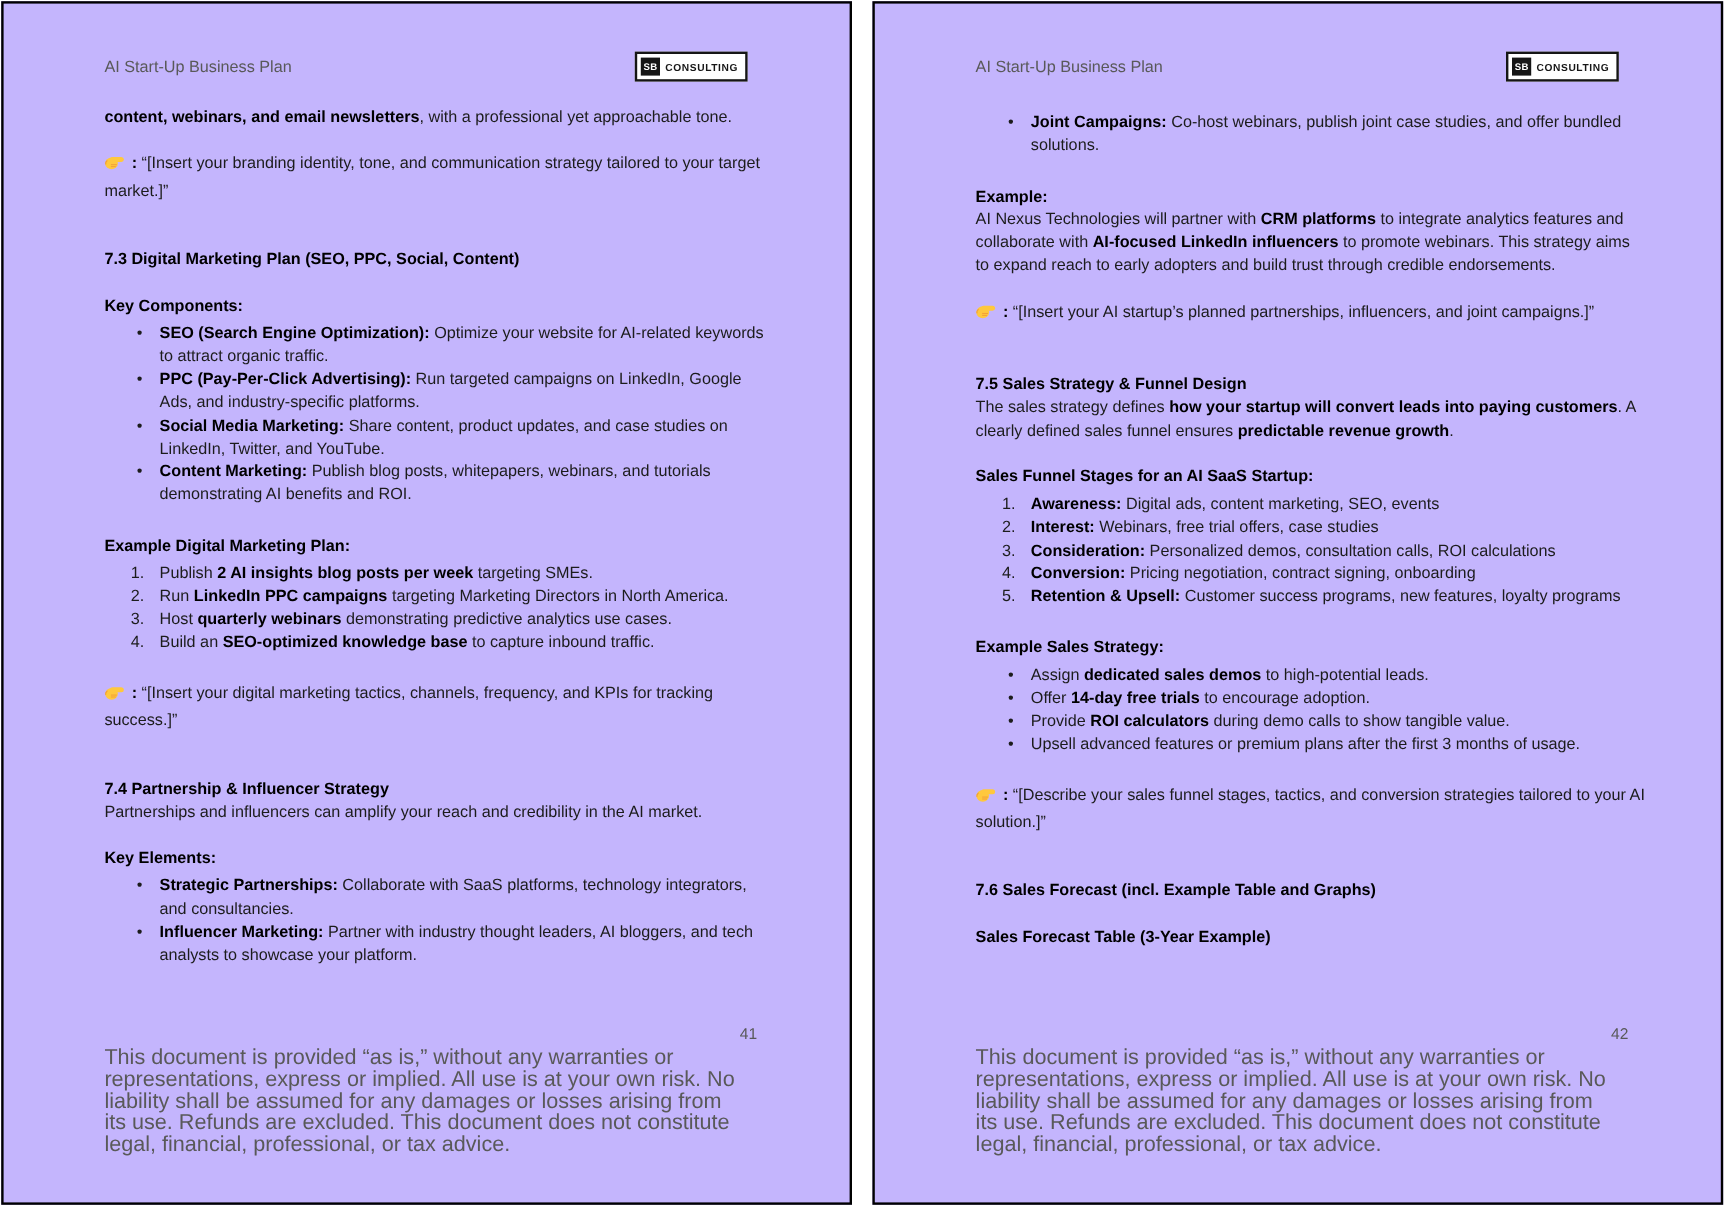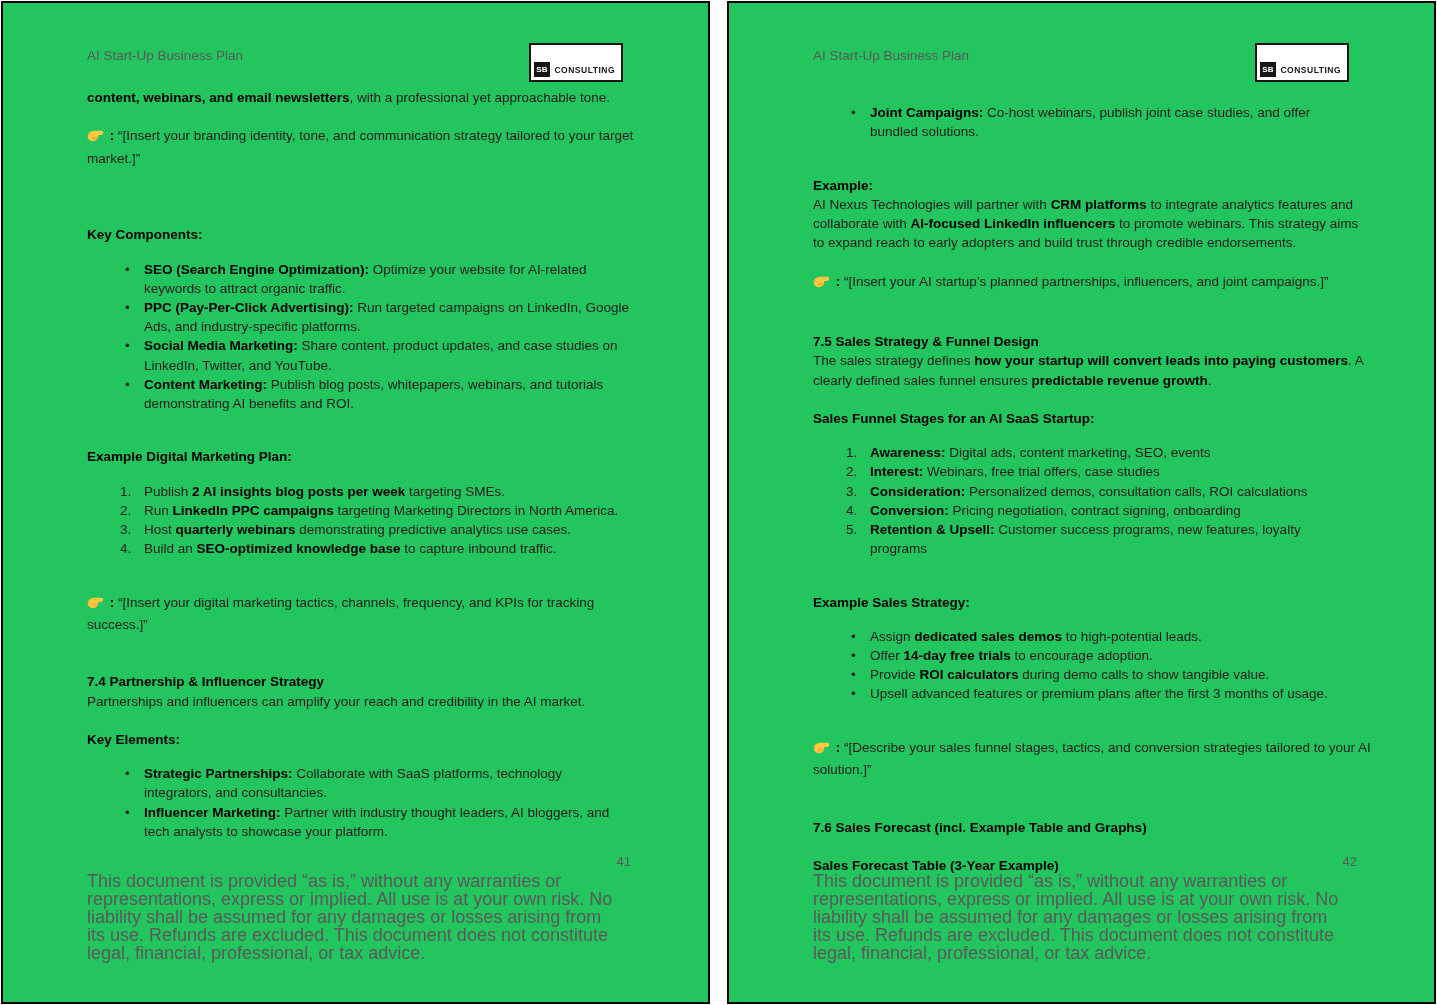--- a/index.html
+++ b/index.html
@@ -5,45 +5,45 @@
   * { box-sizing: border-box; }
   html, body { margin: 0; padding: 0; }
   body {
     width: 1437px; height: 1005px; background: #ffffff;
     font-family: "Liberation Sans", "DejaVu Sans", sans-serif;
     color: #1c1c1c; overflow: hidden;
   }
   .spread { display: flex; gap: 17px; padding: 1px; }
   .page {
     position: relative; width: 709px; height: 1003px;
-    border: 2px solid #000; background: #22c55e; flex: 0 0 auto;
+    border: 2px solid #000; background: #c4b5fd; flex: 0 0 auto;
   }
   .page-header-title {
     position: absolute; top: 45px; left: 84px;
     font-size: 13.5px; color: #595959;
   }
   .logo {
     position: absolute; top: 40px; right: 85px;
     display: flex; align-items: center; gap: 4px;
-    border: 2px solid #161616; background: #fff; padding: 17px 6px 3px 3px;
+    border: 2px solid #161616; background: #fff; padding: 3px 6px 3px 3px;
   }
   .logo-mark {
     background: #161616; color: #fff; font-weight: 700;
     font-size: 8px; line-height: 1; padding: 3.5px 2.5px; letter-spacing: .3px;
   }
   .logo-text {
     font-weight: 700; font-size: 8.5px; letter-spacing: .5px; color: #161616;
   }
   .page-body {
     position: absolute; top: 85px; left: 84px; width: 558px;
     font-size: 13.5px; line-height: 19.2px;
   }
   .para { margin: 0; }
   .para b, li b { color: #000; }
-  ul.bullets, ol.numbers { margin: 15px; padding: 0; list-style: none; }
+  ul.bullets, ol.numbers { margin: 4px; padding: 0; list-style: none; }
   ul.bullets li, ol.numbers li { position: relative; padding-left: 42px; }
   ul.bullets li::before {
     content: "\2022"; position: absolute; left: 23px; top: 0; color: #1c1c1c;
   }
   ol.numbers .num { position: absolute; left: 18px; }
   .emoji { display: inline-block; vertical-align: -3px; margin-right: 2px; }
   .gap { width: 100%; }
   .page-footer { position: absolute; left: 84px; bottom: 40px; width: 558px; }
   .page-num {
     text-align: right; padding-right: 14px; margin: 16px 0 3px 0;
@@ -67,20 +67,21 @@
     <div class="page-body">
         <p class="para"><b>content, webinars, and email newsletters</b><span>, with a professional yet approachable tone.</span></p>
         <div class="gap" style="height: 19.2px;"></div>
         <p class="para"><span class="emoji"><svg width="17" height="17" viewBox="0 0 20 20" aria-hidden="true">
               <ellipse cx="7" cy="12" rx="6.2" ry="5.8" fill="#FFC83D"></ellipse>
               <rect x="5.5" y="5.6" width="13.6" height="4.9" rx="2.45" fill="#FFC83D"></rect>
               <path d="M2.6 9.4 Q0.9 10.6 1.3 12.6" stroke="#F19C38" stroke-width="1.1" fill="none" stroke-linecap="round"></path>
               <path d="M6.8 13.2 h5 M6.8 15.1 h4" stroke="#F19C38" stroke-width="0.9" fill="none" stroke-linecap="round"></path>
             </svg></span><b> : </b><span>“[Insert your branding identity, tone, and communication strategy tailored to your target market.]”</span></p>
         <div class="gap" style="height: 38.4px;"></div>
+        <p class="para heading"><b>7.3 Digital Marketing Plan (SEO, PPC, Social, Content)</b></p>
         <div class="gap" style="height: 19.2px;"></div>
         <p class="para heading"><b>Key Components:</b></p>
         <ul class="bullets">
           <li><b>SEO (Search Engine Optimization):</b><span> Optimize your website for AI-related keywords to attract organic traffic.</span></li>
           <li><b>PPC (Pay-Per-Click Advertising):</b><span> Run targeted campaigns on LinkedIn, Google Ads, and industry-specific platforms.</span></li>
           <li><b>Social Media Marketing:</b><span> Share content, product updates, and case studies on LinkedIn, Twitter, and YouTube.</span></li>
           <li><b>Content Marketing:</b><span> Publish blog posts, whitepapers, webinars, and tutorials demonstrating AI benefits and ROI.</span></li>
         </ul>
         <div class="gap" style="height: 19.2px;"></div>
         <p class="para heading"><b>Example Digital Marketing Plan:</b></p>

